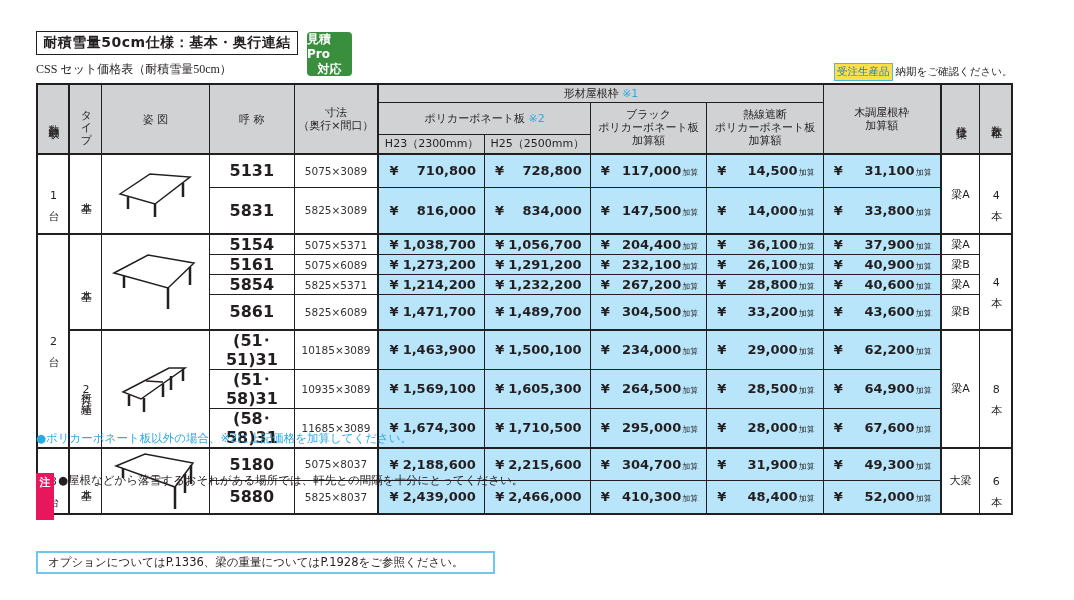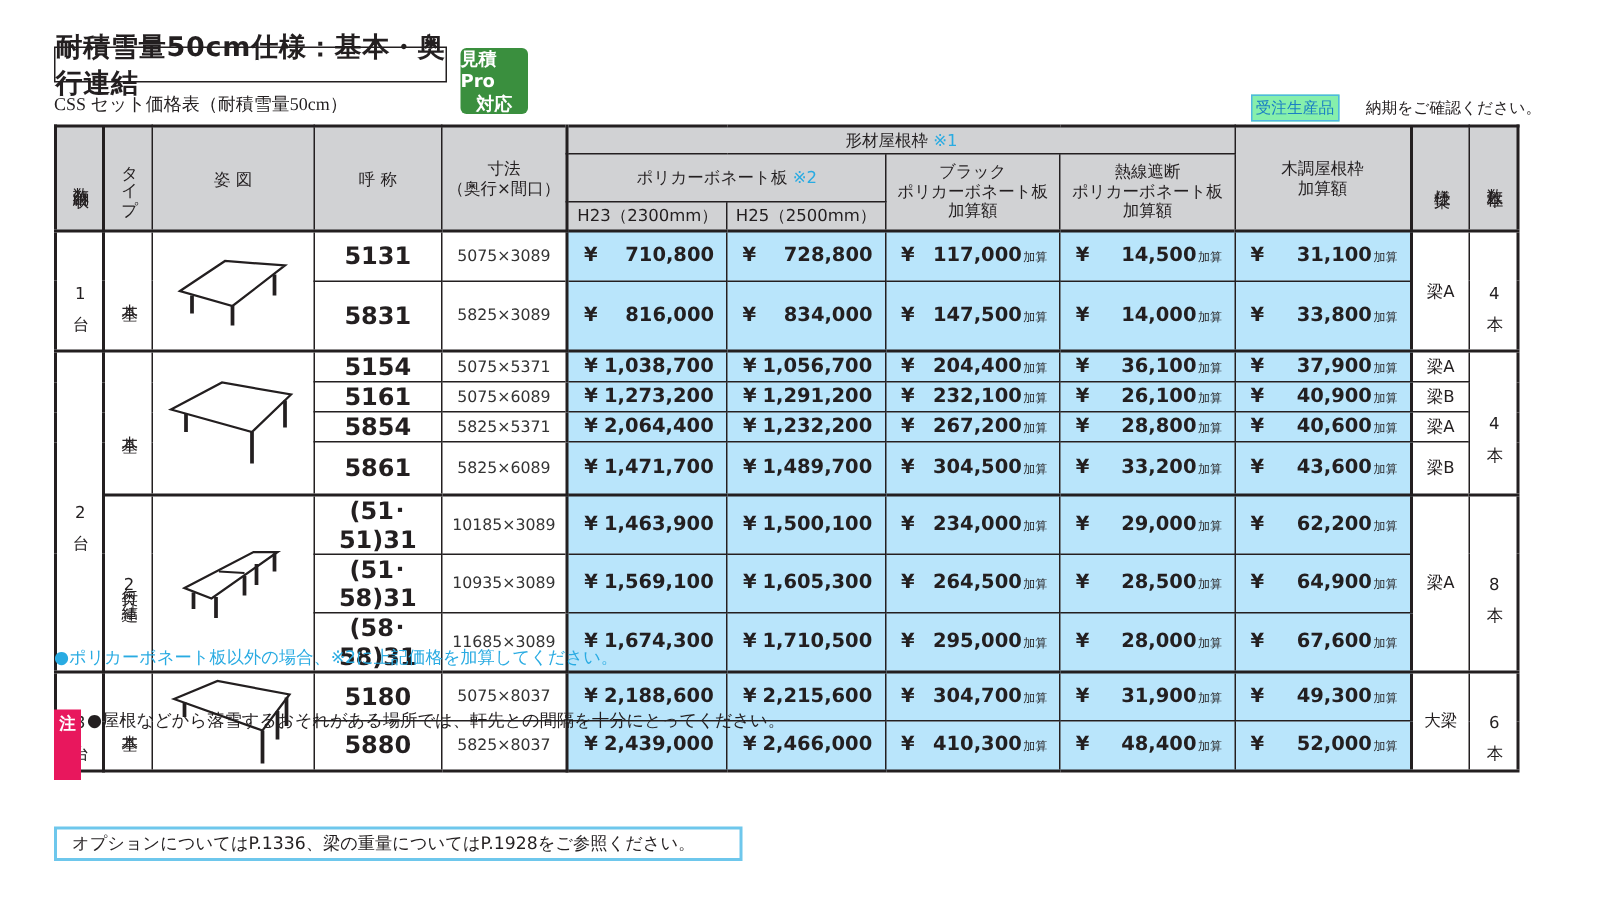--- a/index.html
+++ b/index.html
@@ -1,21 +1,21 @@
 <!DOCTYPE html>
 <html><head>
 <meta charset="utf-8">
 <style>
   * { box-sizing: border-box; margin: 0; padding: 0; }
   body { width: 1074px; height: 600px; background: #ffffff; font-family: "DejaVu Sans", sans-serif; color: #231f20; position: relative; overflow: hidden; }
-  .title-box { position: absolute; left: 36px; top: 31px; width: 262px; height: 24px; border: 1.5px solid #231f20; font-size: 18px; font-weight: bold; display: flex; align-items: center; justify-content: center; letter-spacing: 0.5px; }
+  .title-box { position: absolute; left: 36px; top: 31px; width: 262px; height: 24px; border: 1.5px solid #231f20; font-size: 14px; font-weight: bold; display: flex; align-items: center; justify-content: center; letter-spacing: 0.5px; }
   .pro-badge { position: absolute; left: 307px; top: 32px; width: 45px; height: 44px; background: #3a8f3e; border-radius: 4px; color: #fff; font-size: 12px; line-height: 15px; display: flex; flex-direction: column; align-items: center; justify-content: center; font-weight: bold; }
   .subtitle { position: absolute; left: 36px; top: 61px; font-size: 12px; font-family: Liberation Serif, serif; }
   .made-to-order { position: absolute; left: 834px; top: 63px; font-size: 10.5px; display: flex; align-items: center; }
-  .mto-badge { background: #86efac; color: #1a7fc4; padding: 1px 2px; margin-right: 18px; border: 1px solid #4fb8e0; }
+  .mto-badge { background: #fde047; color: #1a7fc4; padding: 1px 2px; margin-right: 3px; border: 1px solid #4fb8e0; }
   table.price { position: absolute; left: 36px; top: 83px; width: 977px; border-collapse: collapse; border: 2.5px solid #231f20; font-size: 11px; }
   table.price td, table.price th { border: 1px solid #231f20; text-align: center; vertical-align: middle; padding: 0; }
   table.price th { background: #d1d2d4; font-weight: normal; font-size: 11px; line-height: 13px; }
   .thick-b { border-bottom: 2.5px solid #231f20 !important; }
   .thick-r { border-right: 2.5px solid #231f20 !important; }
   .vert { writing-mode: vertical-rl; text-orientation: upright; letter-spacing: -1px; line-height: 12px; margin: 0 auto; }
   .blue { background: #b9e5fb; font-weight: bold; font-size: 13px; }
   .price-cell { display: flex; justify-content: space-between; align-items: center; padding: 0 8px 0 10px; }
   .add { font-size: 8px; font-weight: normal; margin-left: 1px; }
   .code { font-weight: bold; font-size: 16px; }
@@ -256,21 +256,21 @@
           </div>
         </td>
         <td class="">梁B</td>
       </tr>
       <tr style="height: 19.5px;">
         <td class="code">5854</td>
         <td class="dim thick-r">5825×5371</td>
         <td class="blue">
           <div class="price-cell" style="justify-content:center;gap:4px">
             <span>¥</span>
-            <span><span>2,064,400</span></span>
+            <span><span>1,214,200</span></span>
           </div>
         </td>
         <td class="blue">
           <div class="price-cell" style="justify-content:center;gap:4px">
             <span>¥</span>
             <span><span>1,232,200</span></span>
           </div>
         </td>
         <td class="blue">
           <div class="price-cell" style="">

